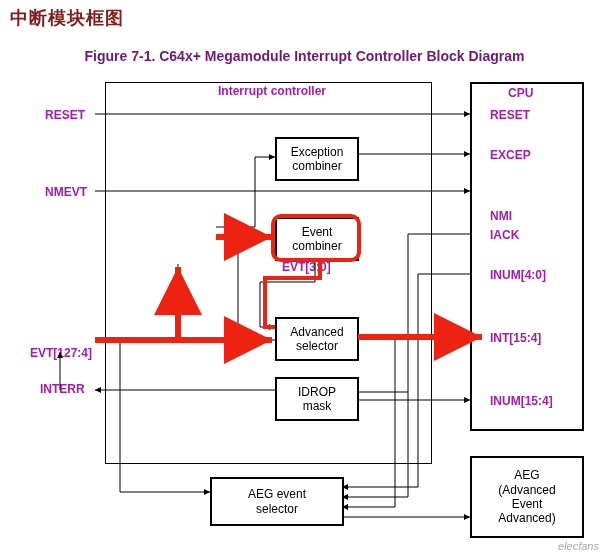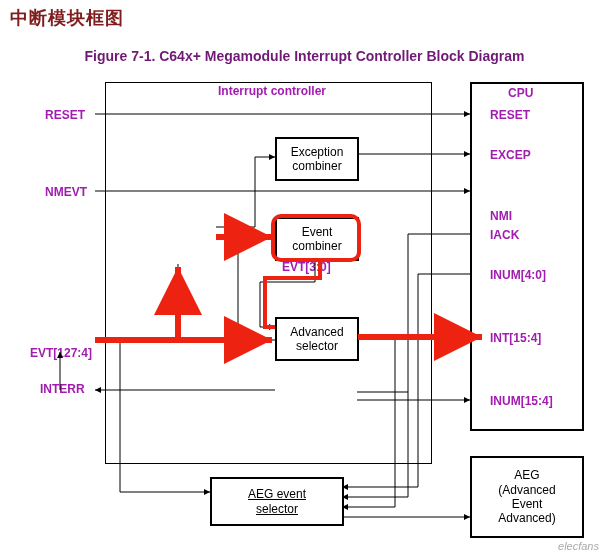--- a/index.html
+++ b/index.html
@@ -44,21 +44,25 @@
     <span>combiner</span>
   </div>
   <div class="blk" style="left:275px; top:145px; width:80px; height:40px;">
     <span>Event</span>
     <span>combiner</span>
   </div>
   <div class="blk" style="left:275px; top:245px; width:80px; height:40px;">
     <span>Advanced</span>
     <span>selector</span>
   </div>
-  <div class="blk" style="left:210px; top:405px; width:130px; height:45px;text-decoration:underline;">
+  <div class="blk" style="left:275px; top:305px; width:80px; height:40px;">
+    <span>IDROP</span>
+    <span>mask</span>
+  </div>
+  <div class="blk" style="left:210px; top:405px; width:130px; height:45px;">
     <span>AEG event</span>
     <span>selector</span>
   </div>
   <div class="blk" style="left:470px; top:384px; width:110px; height:78px;">
     <span>AEG</span>
     <span>(Advanced</span>
     <span>Event</span>
     <span>Advanced)</span>
   </div>
 

